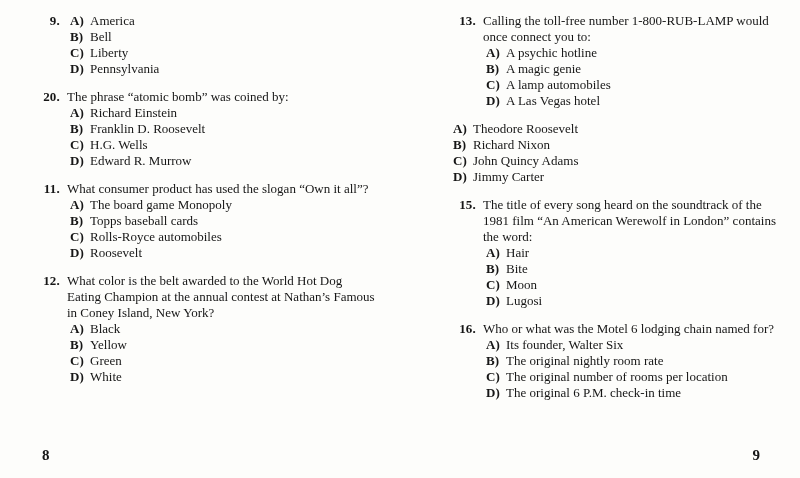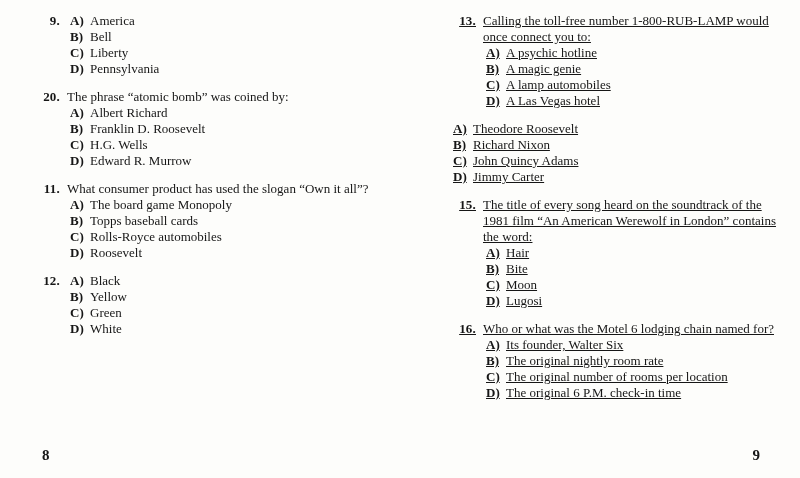--- a/index.html
+++ b/index.html
@@ -16,21 +16,21 @@
     height: 478px;
     position: relative;
   }
   .page {
     width: 400px;
     height: 478px;
     position: relative;
   }
   .page .content { padding-top: 13px; }
   .page-left  .content { padding-left: 34px; padding-right: 24px; }
-  .page-right .content { padding-left: 50px; padding-right: 10px; text-decoration: underline; }
+  .page-right .content { padding-left: 50px; padding-right: 10px; }
 
   .question {
     display: flex;
     margin-bottom: 12px;
     font-size: 13px;
     line-height: 16px;
   }
   .q-num {
     flex: 0 0 26px;
     width: 26px;
@@ -92,21 +92,21 @@
         </div>
       </div>
 
       <div class="question">
         <div class="q-num">20.</div>
         <div class="q-body">
           <div class="q-text">The phrase “atomic bomb” was coined by:</div>
           <div class="options">
             <div class="option">
               <span class="opt-letter">A)</span>
-              <span class="opt-text">Albert Richard</span>
+              <span class="opt-text">Richard Einstein</span>
             </div>
             <div class="option">
               <span class="opt-letter">B)</span>
               <span class="opt-text">Franklin D. Roosevelt</span>
             </div>
             <div class="option">
               <span class="opt-letter">C)</span>
               <span class="opt-text">H.G. Wells</span>
             </div>
             <div class="option">
@@ -138,20 +138,21 @@
               <span class="opt-letter">D)</span>
               <span class="opt-text">Roosevelt</span>
             </div>
           </div>
         </div>
       </div>
 
       <div class="question">
         <div class="q-num">12.</div>
         <div class="q-body">
+          <div class="q-text">What color is the belt awarded to the World Hot Dog Eating Champion at the annual contest at Nathan’s Famous in Coney Island, New York?</div>
           <div class="options">
             <div class="option">
               <span class="opt-letter">A)</span>
               <span class="opt-text">Black</span>
             </div>
             <div class="option">
               <span class="opt-letter">B)</span>
               <span class="opt-text">Yellow</span>
             </div>
             <div class="option">

